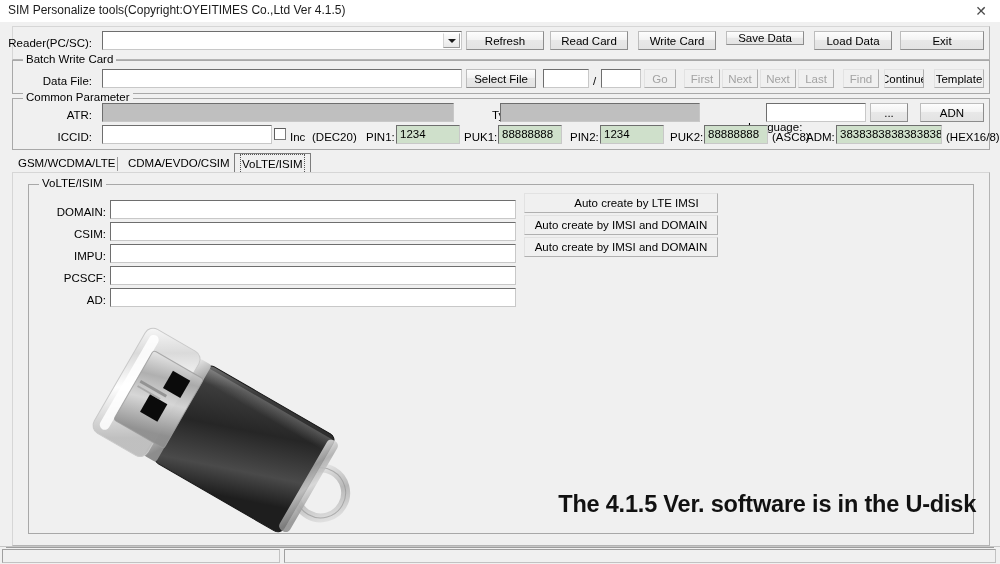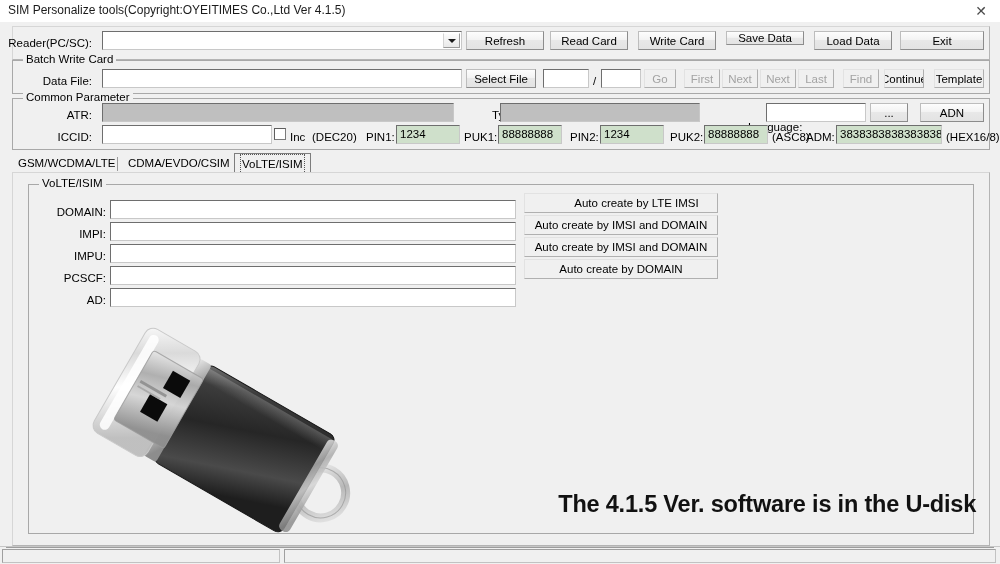--- a/index.html
+++ b/index.html
@@ -370,36 +370,35 @@
 
     <div class="panel-outline" style="left:12px; top:150px; width:976px; height:372px; background:#f0f0f0;"></div>
 
     <div class="group" style="left:28px; top:162px; width:944px; height:348px;">
       <div class="glabel">VoLTE/ISIM</div>
     </div>
 
     <div class="lbl right" style="left:40px; top:183px; width:66px;">DOMAIN:</div>
     <div class="tf" style="left:110px; top:178px; width:406px; height:19px;"></div>
 
-    <div class="lbl right" style="left:40px; top:205px; width:66px;">IMPI:</div>
+    <div class="lbl right" style="left:40px; top:205px; width:66px;">CSIM:</div>
     <div class="tf" style="left:110px; top:200px; width:406px; height:19px;"></div>
 
     <div class="lbl right" style="left:40px; top:227px; width:66px;">IMPU:</div>
     <div class="tf" style="left:110px; top:222px; width:406px; height:19px;"></div>
 
     <div class="lbl right" style="left:40px; top:249px; width:66px;">PCSCF:</div>
     <div class="tf" style="left:110px; top:244px; width:406px; height:19px;"></div>
 
     <div class="lbl right" style="left:40px; top:271px; width:66px;">AD:</div>
     <div class="tf" style="left:110px; top:266px; width:406px; height:19px;"></div>
 
     <div class="btn flat" style="left:524px; top:171px; width:194px; height:20px;padding-left:31px;">Auto create by LTE IMSI</div>
     <div class="btn flat" style="left:524px; top:193px; width:194px; height:20px;">Auto create by IMSI and DOMAIN</div>
     <div class="btn flat" style="left:524px; top:215px; width:194px; height:20px;">Auto create by IMSI and DOMAIN</div>
-    <div class="btn flat" style="left:524px; top:237px; width:194px; height:20px;">Auto create by DOMAIN</div>
 
     <div class="usb-wrap">
       <svg width="300" height="235" viewBox="0 0 300 235" xmlns="http://www.w3.org/2000/svg">
         <defs>
           <linearGradient id="bodyG" x1="0" y1="0" x2="0.45" y2="1">
             <stop offset="0%" stop-color="#6f6f6f"></stop>
             <stop offset="16%" stop-color="#3d3d3d"></stop>
             <stop offset="46%" stop-color="#262626"></stop>
             <stop offset="78%" stop-color="#4a4a4a"></stop>
             <stop offset="100%" stop-color="#1e1e1e"></stop>

